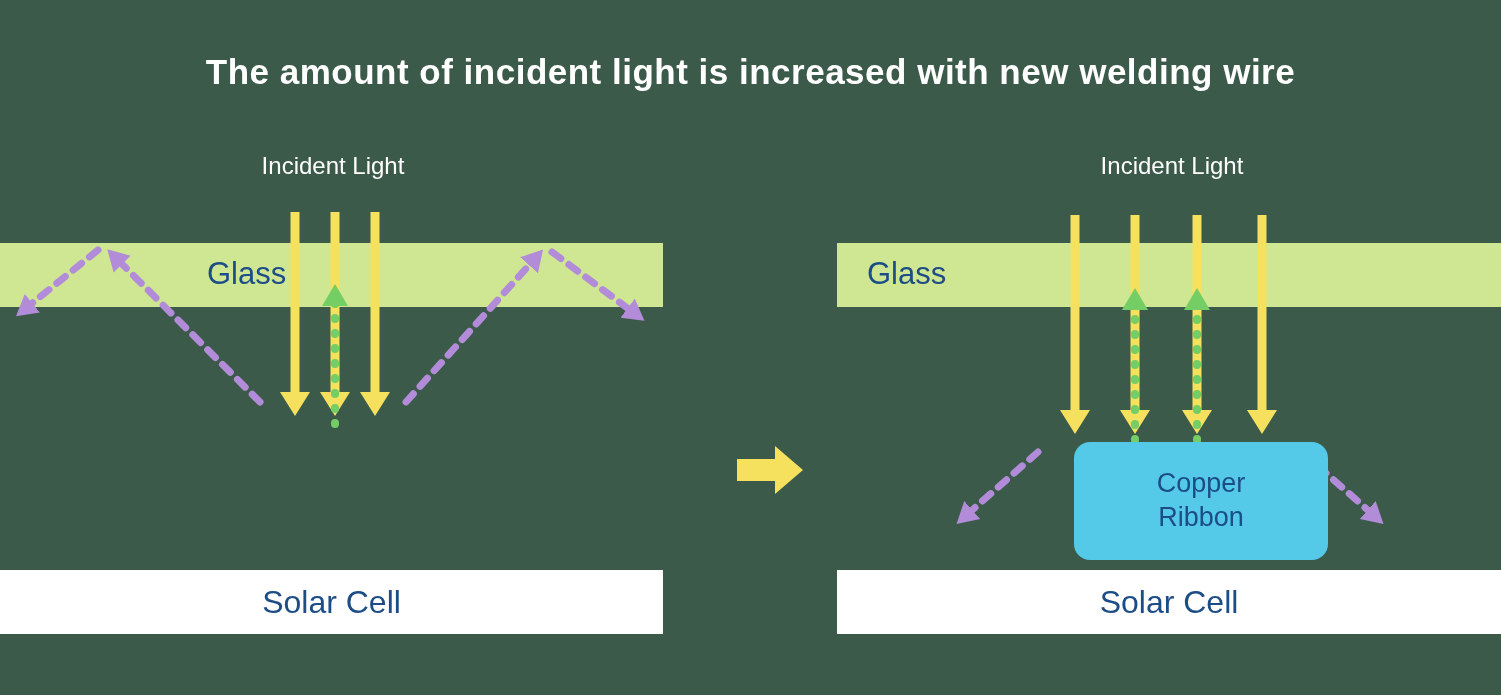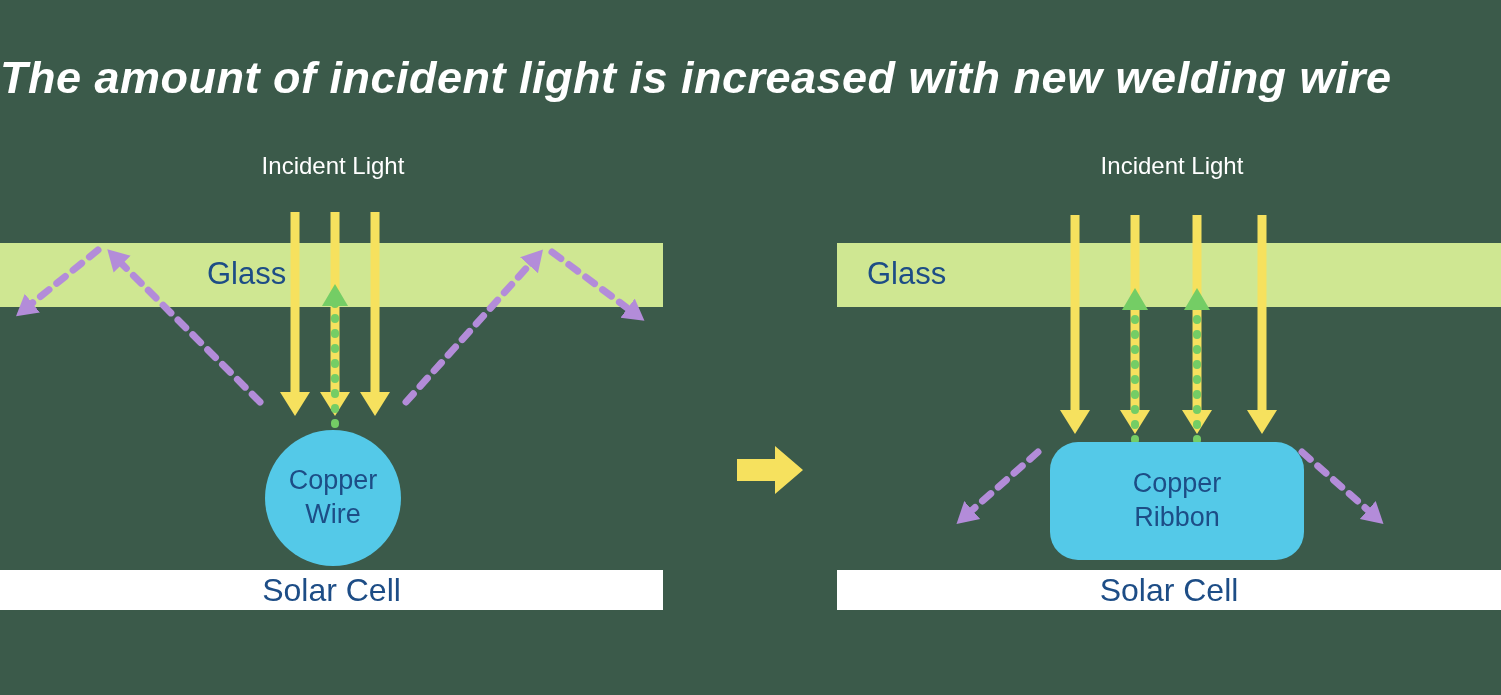--- a/index.html
+++ b/index.html
@@ -6,53 +6,53 @@
     --bg:#3b5a4a; --white:#ffffff; --navy:#1d4d86; --glass:#cfe792;
     --yellow:#f6e15e; --purple:#b38cd9; --green:#74cd65; --cyan:#54c9e8;
   }
   *{box-sizing:border-box;}
   body{margin:0;background:var(--bg);}
   .canvas{
     position:relative;width:1501px;height:695px;background:var(--bg);
     font-family:"Liberation Sans",sans-serif;overflow:hidden;
   }
   .title{
-    position:absolute;top:52px;left:0;width:100%;text-align:left;
-    color:var(--white);font-size:45px;font-weight:700;letter-spacing:.5px;font-style:italic;
+    position:absolute;top:52px;left:0;width:100%;text-align:center;
+    color:var(--white);font-size:35px;font-weight:700;letter-spacing:.5px;
   }
   .il-label{
     position:absolute;top:152px;width:400px;text-align:center;
     color:var(--white);font-size:24px;font-weight:500;
   }
   .il-left{left:133px;}
   .il-right{left:972px;}
   .glass{position:absolute;top:243px;height:64px;background:var(--glass);}
   .glass-left{left:0;width:663px;}
   .glass-right{left:837px;width:664px;}
   .glass-label{
     position:absolute;top:256px;color:var(--navy);
     font-size:31px;font-weight:500;margin-left:11px;
   }
   .glass-label-left{left:196px;}
   .glass-label-right{left:856px;}
   .solar{
-    position:absolute;top:570px;height:40px;background:var(--white);
+    position:absolute;top:570px;height:64px;background:var(--white);
     display:flex;align-items:center;justify-content:center;
     color:var(--navy);font-size:32px;font-weight:500;
   }
   .solar-left{left:0;width:663px;}
   .solar-right{left:837px;width:664px;}
   .conductor{
     position:absolute;background:var(--cyan);color:var(--navy);
     display:flex;align-items:center;justify-content:center;
     font-size:27px;font-weight:500;text-align:center;line-height:1.25;
   }
   .conductor span{display:block;width:130px;}
   .wire{left:265px;top:430px;width:136px;height:136px;border-radius:50%;}
-  .ribbon{left:1050px;top:442px;width:254px;height:118px;border-radius:28px;}
+  .ribbon{left:1074px;top:442px;width:254px;height:118px;border-radius:16px;}
   .overlay{position:absolute;left:0;top:0;width:1501px;height:695px;}
   .stroke-yellow{stroke:var(--yellow);stroke-width:9;fill:none;}
   .stroke-green{stroke:var(--green);stroke-width:8;fill:none;stroke-dasharray:1 14;stroke-linecap:round;}
   .stroke-purple{stroke:var(--purple);stroke-width:7;fill:none;stroke-dasharray:11 10;stroke-linecap:round;}
   .fill-yellow{fill:var(--yellow);}
   .fill-green{fill:var(--green);}
   .fill-purple{fill:var(--purple);}
 </style>
 </head>
 <body>
@@ -110,23 +110,20 @@
       <line x1="1135" y1="440" x2="1135" y2="307" class="stroke-green" marker-end="url(#ah-green)"></line>
       <line x1="1197" y1="440" x2="1197" y2="307" class="stroke-green" marker-end="url(#ah-green)"></line>
     </g>
 
     <g>
       <line x1="1038" y1="452" x2="970" y2="512" class="stroke-purple" marker-end="url(#ah-purple)"></line>
       <line x1="1302" y1="452" x2="1370" y2="512" class="stroke-purple" marker-end="url(#ah-purple)"></line>
     </g>
   </svg>
 
-  <div class="conductor wire">
-    <span>Copper Wire</span>
-  </div>
   <div class="conductor ribbon">
     <span>Copper Ribbon</span>
   </div>
 
   <div class="solar solar-left">
     <span>Solar Cell</span>
   </div>
   <div class="solar solar-right">
     <span>Solar Cell</span>
   </div>

